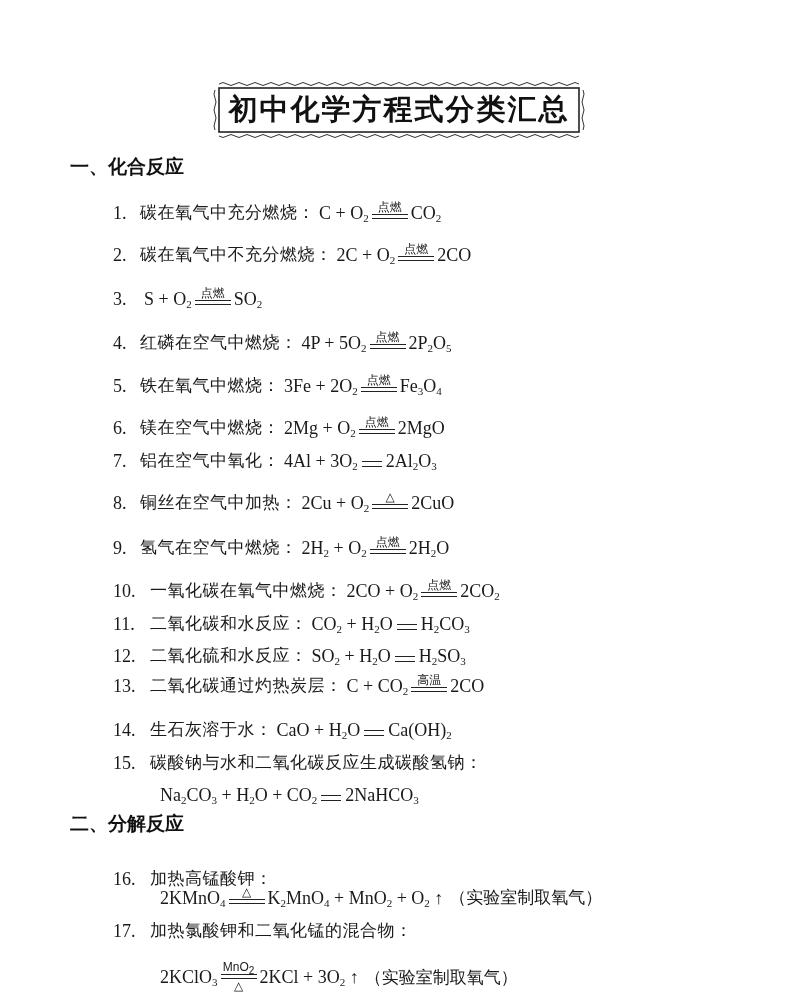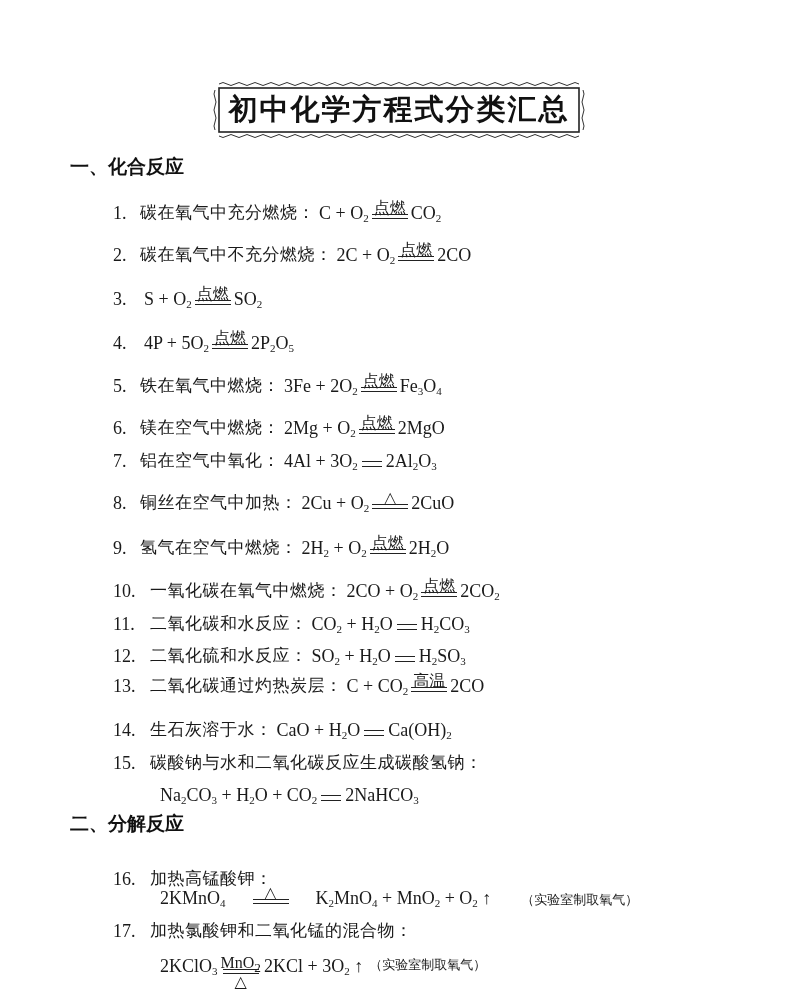--- a/index.html
+++ b/index.html
@@ -17,28 +17,28 @@
   .item { position:absolute; left:113px; font-size:17px; white-space:nowrap;
           display:flex; align-items:flex-end; height:28px; }
   .item.eqline { left:156px; }
   .num { display:inline-block; min-width:27px; font-family:"Liberation Serif", serif; font-size:18px; }
   .num.two { min-width:37px; }
   .desc { font-family:"DejaVu Sans", sans-serif; font-size:17px; letter-spacing:0.5px; }
   .eq { font-family:"Liberation Serif", serif; font-size:18px; margin-left:4px; }
   .eq sub { font-size:11px; vertical-align:-3px; line-height:0; }
   .arrow { display:inline-flex; flex-direction:column; align-items:center; vertical-align:bottom;
            margin:0 3px; position:relative; }
-  .arrow .cond { font-family:Liberation Serif, serif; font-size:16px; line-height:13px; height:13px; white-space:nowrap; }
+  .arrow .cond { font-family:Liberation Sans, sans-serif; font-size:12px; line-height:13px; height:13px; white-space:nowrap; }
   .arrow .cond.below { margin-top:1px; }
   .arrow .dbl { width:36px; height:5px; border-top:1.6px solid #222; border-bottom:1.6px solid #222;
                 box-sizing:border-box; margin-bottom:5px; }
   .arrow.has-below .dbl { margin-bottom:0; }
   .eqsign { display:inline-block; width:20px; height:6px; border-top:1.6px solid #222;
             border-bottom:1.6px solid #222; box-sizing:border-box; margin:0 4px 5px 4px; vertical-align:bottom; }
-  .note { font-family:Liberation Mono, monospace; font-size:13px; margin-left:6px; }
+  .note { font-family:Liberation Mono, monospace; font-size:17px; margin-left:6px; }
 </style>
 </head>
 <body>
 
 <div class="title-box">
   <svg class="frame" width="372" height="60" viewBox="0 0 372 60">
     <rect x="6" y="8" width="360" height="44" fill="none" stroke="#222" stroke-width="1.6"></rect>
     <g fill="none" stroke="#333" stroke-width="1">
       <path d="M6 4 q4 -3 8 0 t8 0 t8 0 t8 0 t8 0 t8 0 t8 0 t8 0 t8 0 t8 0 t8 0 t8 0 t8 0 t8 0 t8 0 t8 0 t8 0 t8 0 t8 0 t8 0 t8 0 t8 0 t8 0 t8 0 t8 0 t8 0 t8 0 t8 0 t8 0 t8 0 t8 0 t8 0 t8 0 t8 0 t8 0 t8 0 t8 0 t8 0 t8 0 t8 0 t8 0 t8 0 t8 0 t8 0 t8 0"></path>
       <path d="M6 56 q4 3 8 0 t8 0 t8 0 t8 0 t8 0 t8 0 t8 0 t8 0 t8 0 t8 0 t8 0 t8 0 t8 0 t8 0 t8 0 t8 0 t8 0 t8 0 t8 0 t8 0 t8 0 t8 0 t8 0 t8 0 t8 0 t8 0 t8 0 t8 0 t8 0 t8 0 t8 0 t8 0 t8 0 t8 0 t8 0 t8 0 t8 0 t8 0 t8 0 t8 0 t8 0 t8 0 t8 0 t8 0 t8 0"></path>
@@ -76,20 +76,21 @@
          <span class="num">3.</span>
          <span class="eq">S + O<sub>2</sub></span>
          <span class="arrow">
         <span class="cond">点燃</span>
         <span class="dbl"></span>
       </span>
          <span class="eq" style="margin-left:0">SO<sub>2</sub></span>
        </div>
     <div class="item" style="top:326px">
          <span class="num">4.</span>
+         <span class="desc">红磷在空气中燃烧：</span>
          <span class="eq">4P + 5O<sub>2</sub></span>
          <span class="arrow">
         <span class="cond">点燃</span>
         <span class="dbl"></span>
       </span>
          <span class="eq" style="margin-left:0">2P<sub>2</sub>O<sub>5</sub></span>
        </div>
     <div class="item" style="top:369px">
          <span class="num">5.</span>
          <span class="desc">铁在氧气中燃烧：</span>
@@ -188,34 +189,34 @@
          <span class="eq" style="margin-left:0">2NaHCO<sub>3</sub></span>
        </div>
   </div>
 
 <div class="section" style="top:811px">二、分解反应</div>
 <div id="sec1">
     <div class="item" style="top:862px">
        <span class="num two">16.</span>
        <span class="desc">加热高锰酸钾：</span>
      </div>
-     <div class="item eqline" style="top:881px;gap:24px;">
+     <div class="item eqline" style="top:881px;">
        <span class="eq">2KMnO<sub>4</sub></span>
        <span class="arrow">
         <span class="cond">△</span>
         <span class="dbl"></span>
       </span>
        <span class="eq" style="margin-left:0">K<sub>2</sub>MnO<sub>4</sub> + MnO<sub>2</sub> + O<sub>2</sub> ↑</span>
        <span class="note">（实验室制取氧气）</span>
      </div>
     <div class="item" style="top:914px">
        <span class="num two">17.</span>
        <span class="desc">加热氯酸钾和二氧化锰的混合物：</span>
      </div>
-     <div class="item eqline" style="top:956px;height:42px;align-items:flex-start;">
+     <div class="item eqline" style="top:956px;height:42px;align-items:center;">
        <span class="eq">2KClO<sub>3</sub></span>
        <span class="arrow has-below">
         <span class="cond">MnO<sub>2</sub></span>
         <span class="dbl"></span>
         <span class="cond below">△</span>
       </span>
        <span class="eq" style="margin-left:0">2KCl + 3O<sub>2</sub> ↑</span>
        <span class="note">（实验室制取氧气）</span>
      </div>
   </div>

